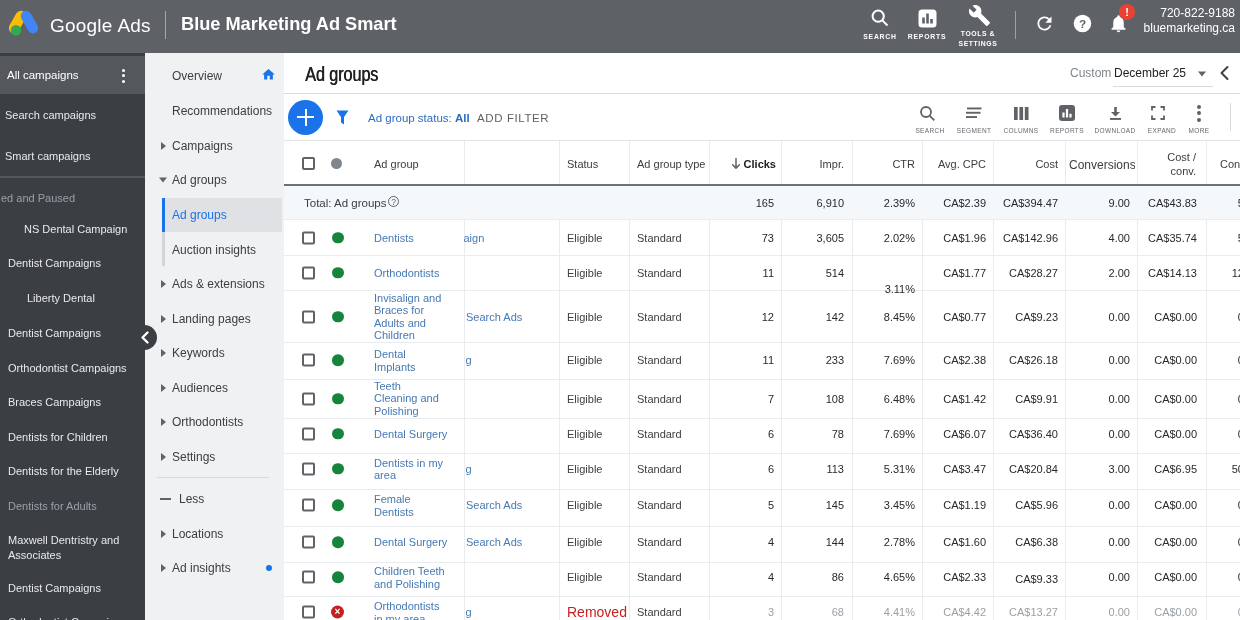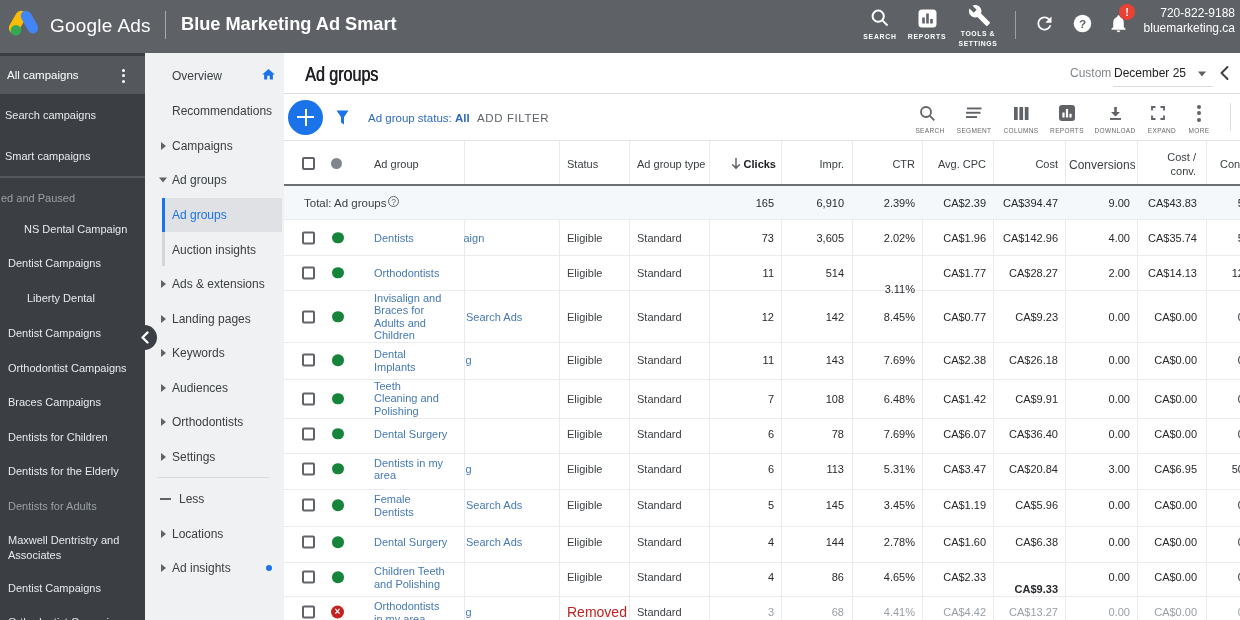--- a/index.html
+++ b/index.html
@@ -297,21 +297,21 @@
       <div style="width:13px;height:13px;border:2px solid #5f6368;border-radius:2px;"></div>
     </div>
 <div class="tc" style="left:48px;top:0;">
       <div style="width:11.5px;height:11.5px;border-radius:50%;background:#17843c;"></div>
     </div>
 <div class="tc link" style="left:90px;top:0;">Dental<br>Implants</div>
 <div class="tc link" style="left:181.5px;top:0;">g</div>
 <div class="tc" style="left:283px;top:0;font-size:11px;color:#3c4043;">Eligible</div>
 <div class="tc st" style="left:353px;top:0;">Standard</div>
 <div class="tc num" style="right:466px;top:0;">11</div>
-<div class="tc num" style="right:396px;top:0;">143</div>
+<div class="tc num" style="right:396px;top:0;">233</div>
 <div class="tc num" style="right:325px;top:0;">7.69%</div>
 <div class="tc num" style="right:254px;top:0;">CA$2.38</div>
 <div class="tc num" style="right:182px;top:0;">CA$26.18</div>
 <div class="tc num" style="right:110px;top:0;">0.00</div>
 <div class="tc num" style="right:43px;top:0;">CA$0.00</div>
 <div class="tc num" style="right:-29px;top:0;">0.00%</div>
 </div>
 <div class="ab " style="left:284px;top:398.8px;width:956px;height:0;">
 <div class="tc" style="left:18px;top:0;">
       <div style="width:13px;height:13px;border:2px solid #5f6368;border-radius:2px;"></div>
@@ -417,21 +417,21 @@
 <div class="tc" style="left:48px;top:0;">
       <div style="width:11.5px;height:11.5px;border-radius:50%;background:#17843c;"></div>
     </div>
 <div class="tc link" style="left:90px;top:0;">Children Teeth<br>and Polishing</div>
 <div class="tc" style="left:283px;top:0;font-size:11px;color:#3c4043;">Eligible</div>
 <div class="tc st" style="left:353px;top:0;">Standard</div>
 <div class="tc num" style="right:466px;top:0;">4</div>
 <div class="tc num" style="right:396px;top:0;">86</div>
 <div class="tc num" style="right:325px;top:0;">4.65%</div>
 <div class="tc num" style="right:254px;top:0;">CA$2.33</div>
-<div class="tc num" style="right:182px;top:12px;font-weight:bold;">CA$9.33</div>
+<div class="tc num" style="right:182px;top:2px;">CA$9.33</div>
 <div class="tc num" style="right:110px;top:0;">0.00</div>
 <div class="tc num" style="right:43px;top:0;">CA$0.00</div>
 <div class="tc num" style="right:-29px;top:0;">0.00%</div>
 </div>
 <div class="ab dim" style="left:284px;top:612.3px;width:956px;height:0;">
 <div class="tc" style="left:18px;top:0;">
       <div style="width:13px;height:13px;border:2px solid #5f6368;border-radius:2px;"></div>
     </div>
 <div class="tc" style="left:47px;top:0;">
       <div style="width:13px;height:13px;border-radius:50%;background:#c5221f;color:#fff;font-size:10px;font-weight:700;text-align:center;line-height:12px;">×</div>

